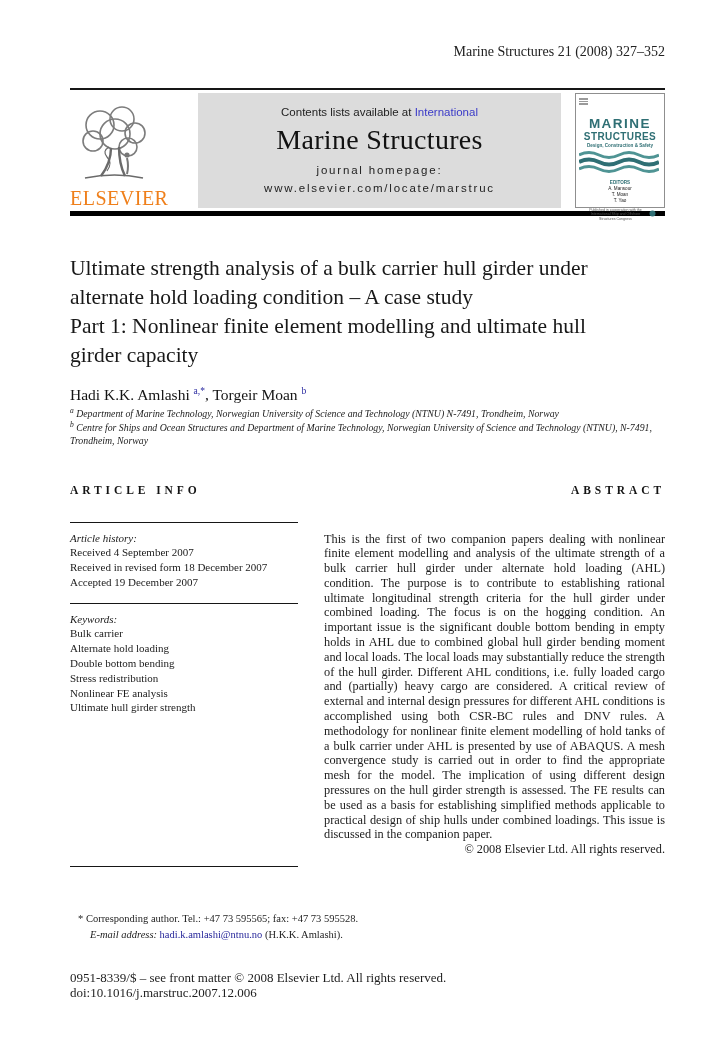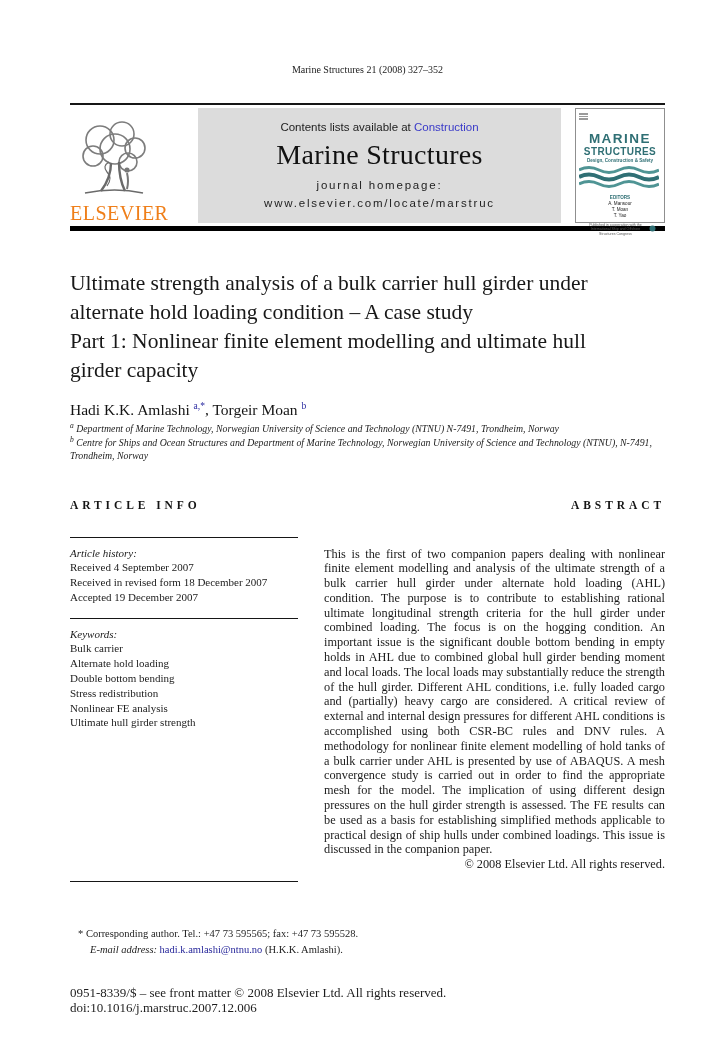--- a/index.html
+++ b/index.html
@@ -1,21 +1,21 @@
 <!DOCTYPE html>
 <html><head>
 <meta charset="utf-8">
 <style>
   html,body { margin:0; padding:0; background:#f0f0f0; }
   .page {
     width:727px; height:1058px; background:#ffffff; margin:0 auto;
     font-family:"Liberation Serif", serif; color:#1b1b1b;
     box-sizing:border-box; padding:0 62px 0 70px; position:relative; overflow:hidden;
   }
-  .header-citation { text-align:center; font-size:10px; padding-top:64px; color:#222; }
+  .header-citation { text-align:right; font-size:14px; padding-top:44px; color:#222; }
   .rule-thin { border-top:2px solid #161616; margin-top:28px; }
   .rule-thick { border-top:5px solid #000; }
 
   
   .banner { display:flex; align-items:stretch; height:121px; }
   .logo-box { width:122px; display:flex; flex-direction:column; justify-content:flex-end; align-items:flex-start; padding:5px 0 3px 0; }
   .elsevier-text { color:#ef7f1a; font-size:20px; letter-spacing:0.5px; line-height:1; margin-top:1px; }
   .center-box { flex:1; background:#dcdcdc; margin:3px 14px 3px 6px; display:flex; flex-direction:column; align-items:center; justify-content:space-between; padding:13px 8px 10px; text-align:center; }
   .contents-line { font-family:"Liberation Sans", sans-serif; font-size:11.5px; color:#222; }
   .sciencedirect { color:#3a3ac8; }
@@ -85,21 +85,21 @@
           <path d="M37 68 q6 -8 0 -14 q-5 -6 2 -10" stroke="#6a6a6a" stroke-width="1.2" fill="none"></path>
           <circle cx="57" cy="52" r="2.6" fill="#777"></circle>
           <path d="M57 55 q2 8 0 16" stroke="#777" stroke-width="2" fill="none"></path>
           <path d="M15 75 q30 -6 58 0" stroke="#6a6a6a" stroke-width="1.5" fill="none"></path>
         </svg>
       </span>
       <div class="elsevier-text">ELSEVIER</div>
     </div>
 
     <div class="center-box">
-      <div class="contents-line"><span>Contents lists available at </span><span class="sciencedirect">Construction</span></div>
+      <div class="contents-line"><span>Contents lists available at </span><span class="sciencedirect">International</span></div>
       <div class="journal-name">Marine Structures</div>
       <div class="homepage-line">journal homepage: www.elsevier.com/locate/marstruc</div>
     </div>
 
     <div class="cover-box">
       <span class="cover-mark">
           <i></i>
           <i></i>
           <i></i>
         </span>

